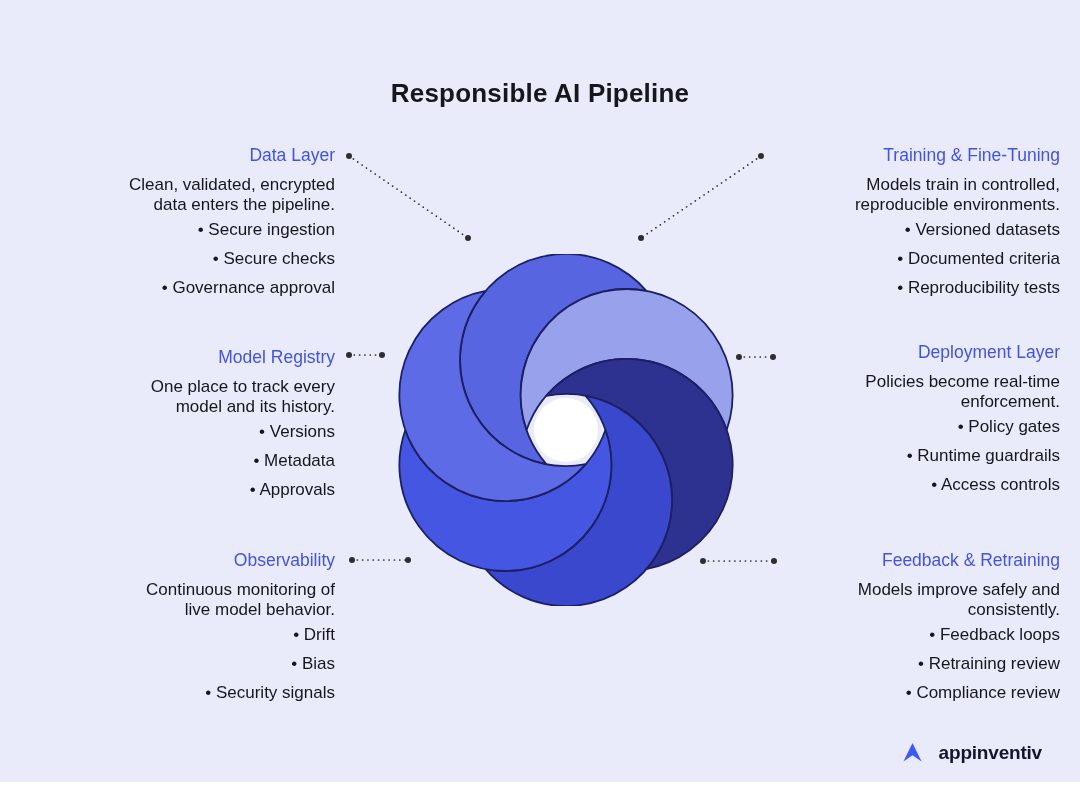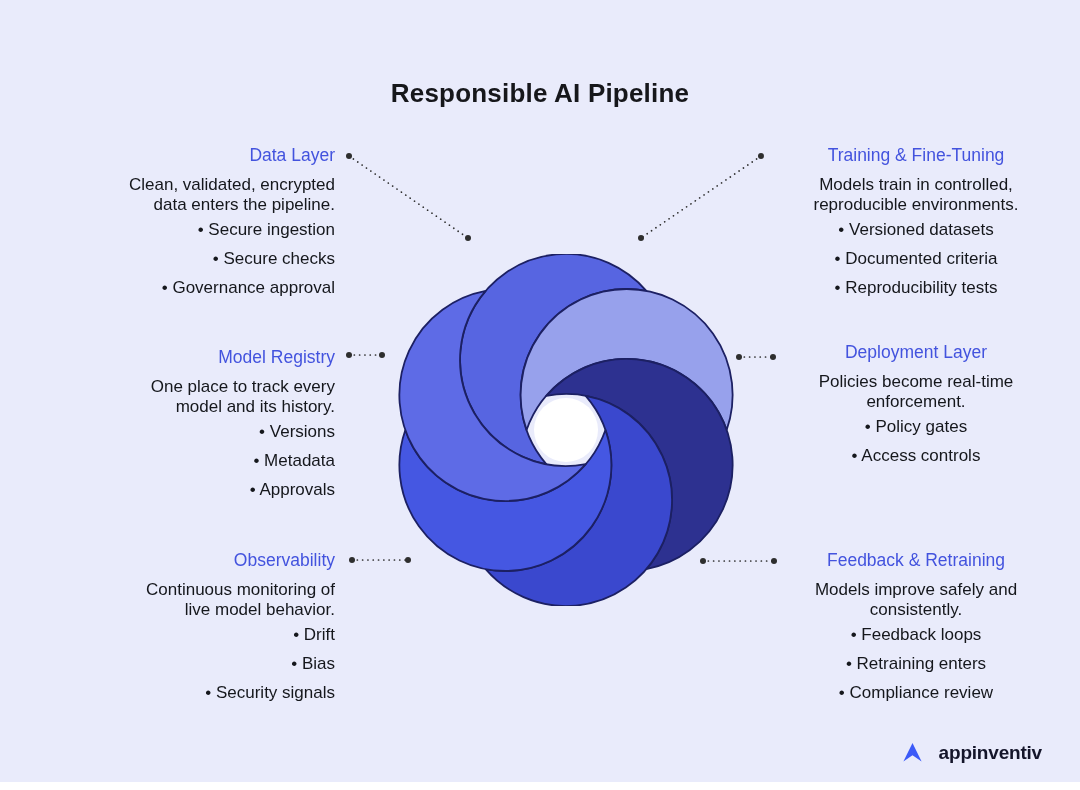--- a/index.html
+++ b/index.html
@@ -20,21 +20,21 @@
     letter-spacing:0.2px;
     color:#16171B;
     margin-top:24px;
   }
   .block {
     position:absolute;
     font-size:17px;
     color:#15171C;
   }
   .block.left  { left:40px;  width:295px; text-align:right; }
-  .block.right { left:772px; width:288px; text-align:center; }
+  .block.right { left:772px; width:288px; text-align:right; }
   .block-title {
     font-size:17.5px;
     font-weight:400;
     color:#4353DE;
     line-height:24px;
     margin-bottom:8px;
   }
   .block-desc {
     white-space:pre-line;
     line-height:20px;
@@ -140,29 +140,30 @@
     <div class="block-bullet">• Versioned datasets</div>
     <div class="block-bullet">• Documented criteria</div>
     <div class="block-bullet">• Reproducibility tests</div>
   </div>
 
   <div class="block right" style="top:340px">
     <div class="block-title">Deployment Layer</div>
     <div class="block-desc">Policies become real-time
 enforcement.</div>
     <div class="block-bullet">• Policy gates</div>
+    <div class="block-bullet">• Runtime guardrails</div>
     <div class="block-bullet">• Access controls</div>
   </div>
 
   <div class="block right" style="top:548px">
     <div class="block-title">Feedback &amp; Retraining</div>
     <div class="block-desc">Models improve safely and
 consistently.</div>
     <div class="block-bullet">• Feedback loops</div>
-    <div class="block-bullet">• Retraining enters</div>
+    <div class="block-bullet">• Retraining review</div>
     <div class="block-bullet">• Compliance review</div>
   </div>
 
   <div class="logo">
     <svg width="23" height="23" viewBox="0 0 24 24">
       <path id="logo-mark-path" d="M2.5 21.5 L12 2 L21.5 21.5 L12 14.8 Z" fill="#3C5AF8"></path>
     </svg>
     <span class="logo-text">appinventiv</span>
   </div>
 

